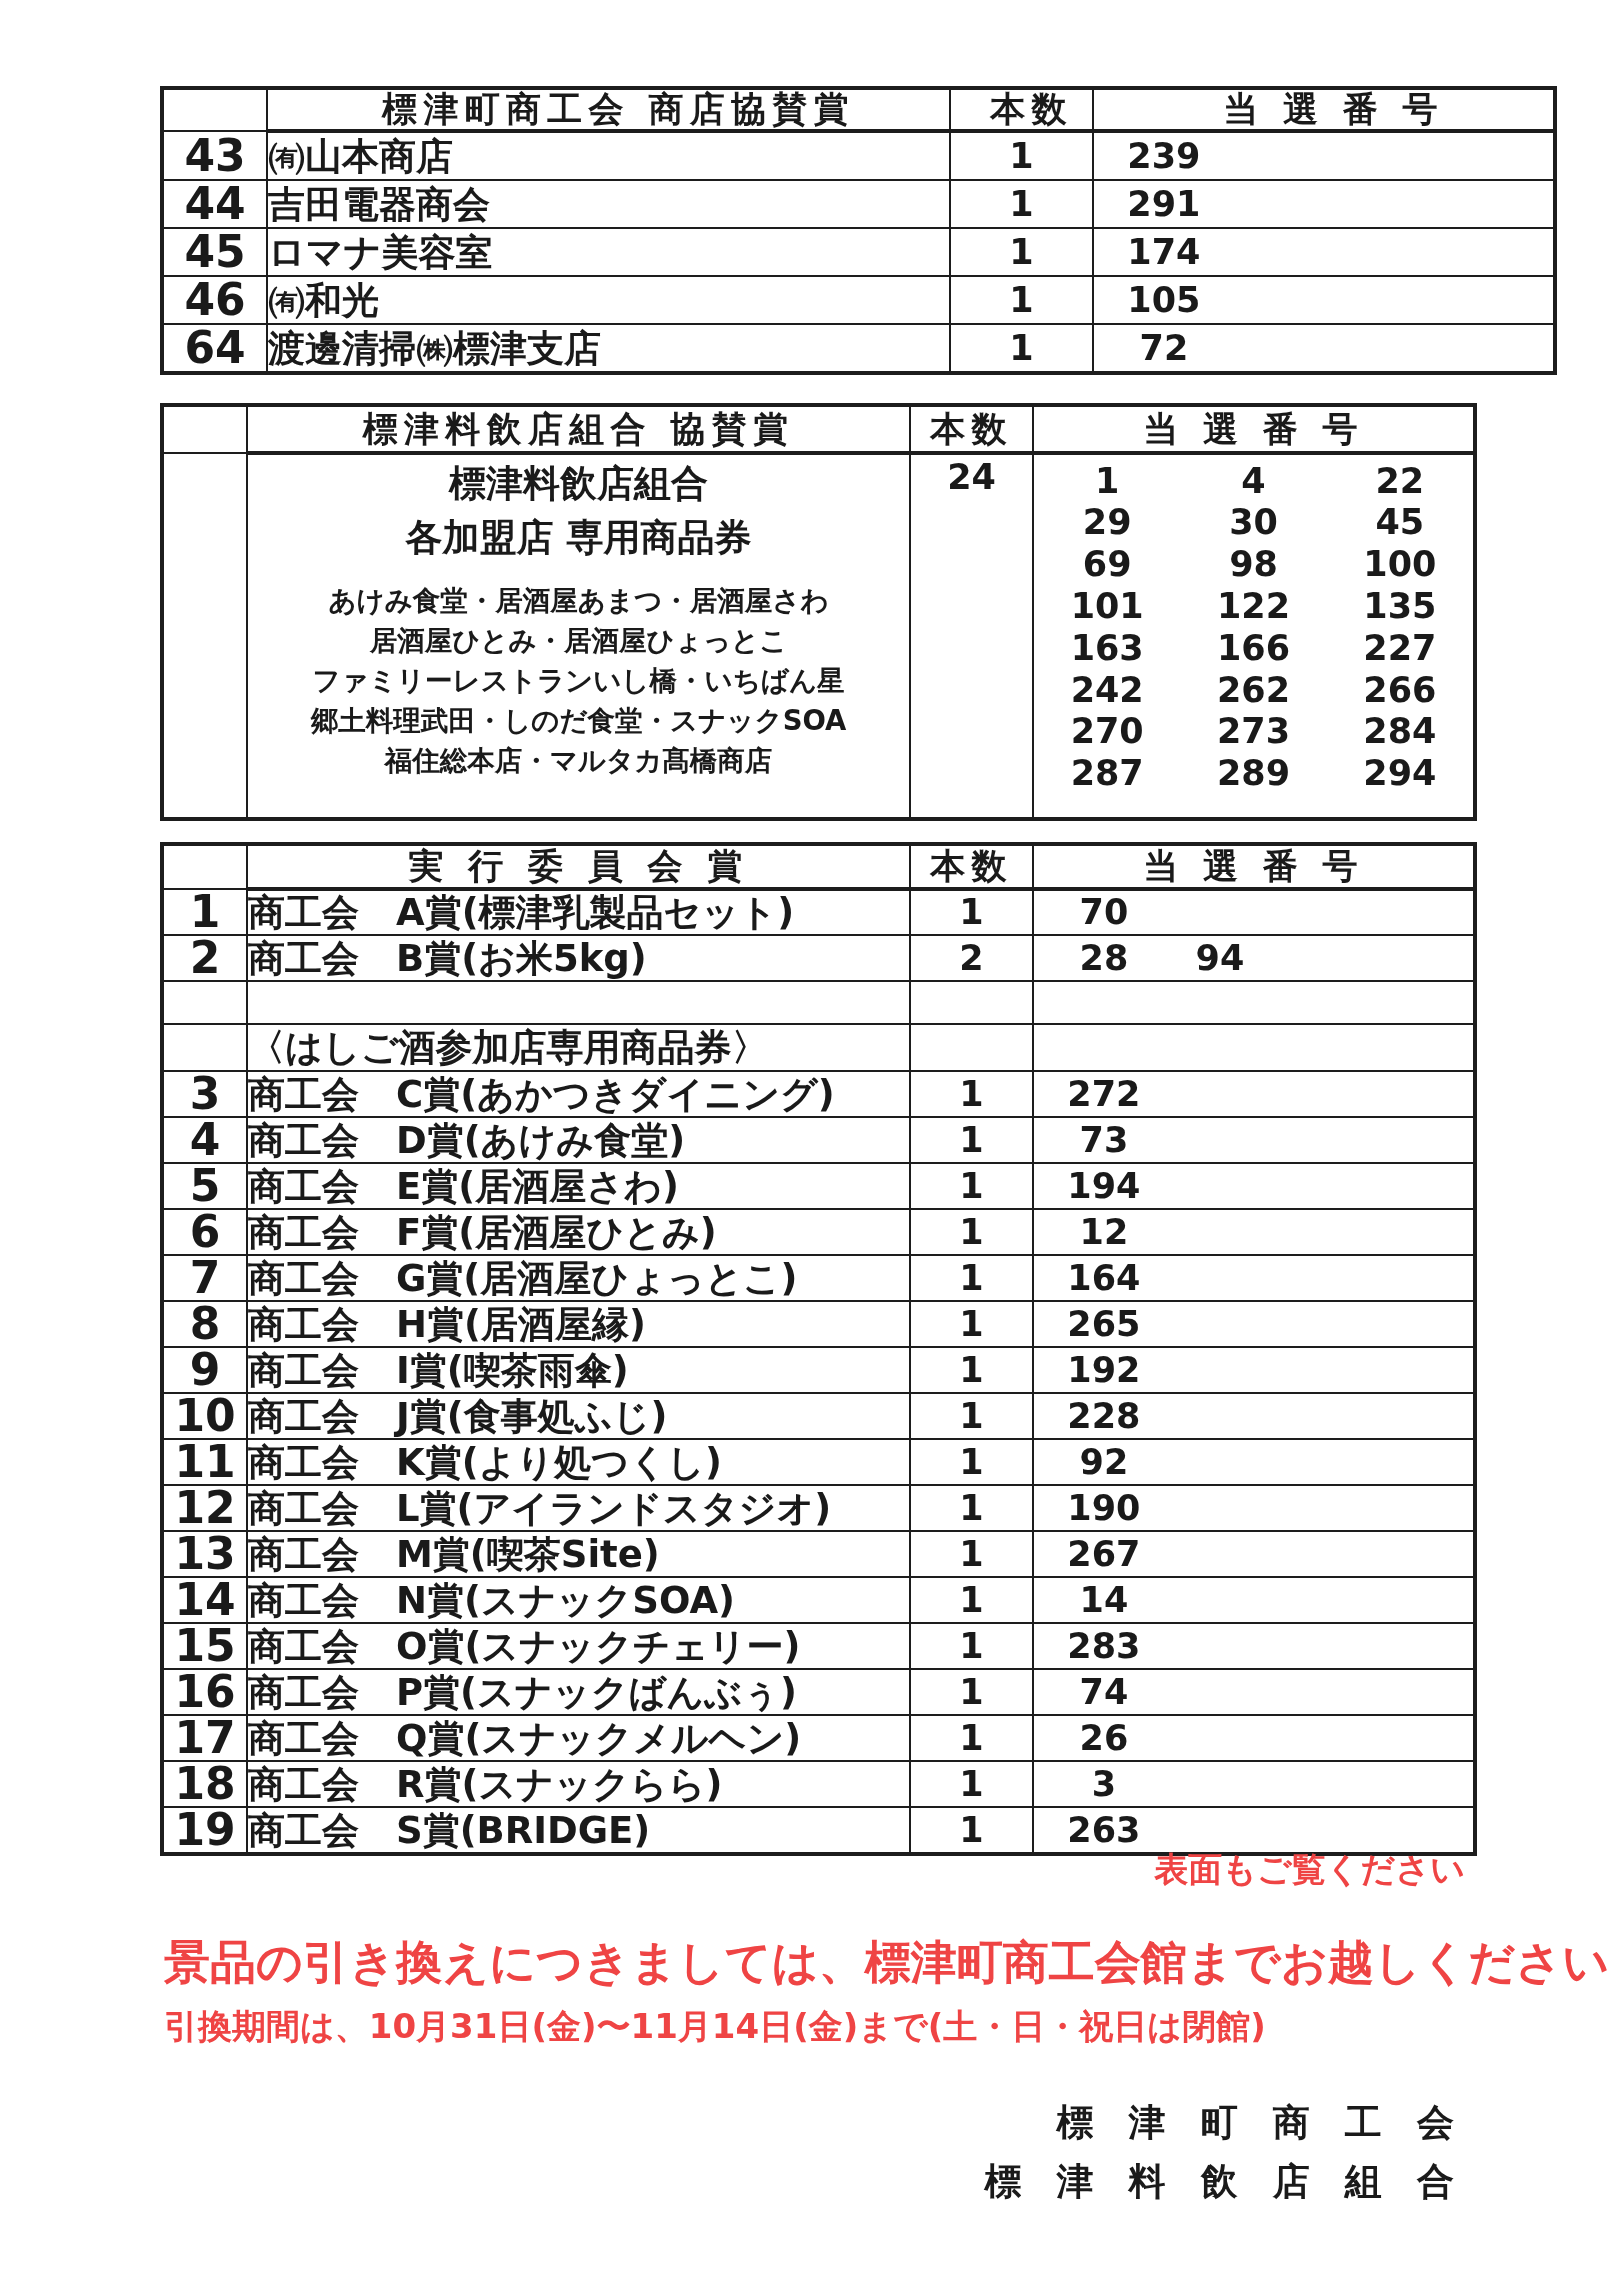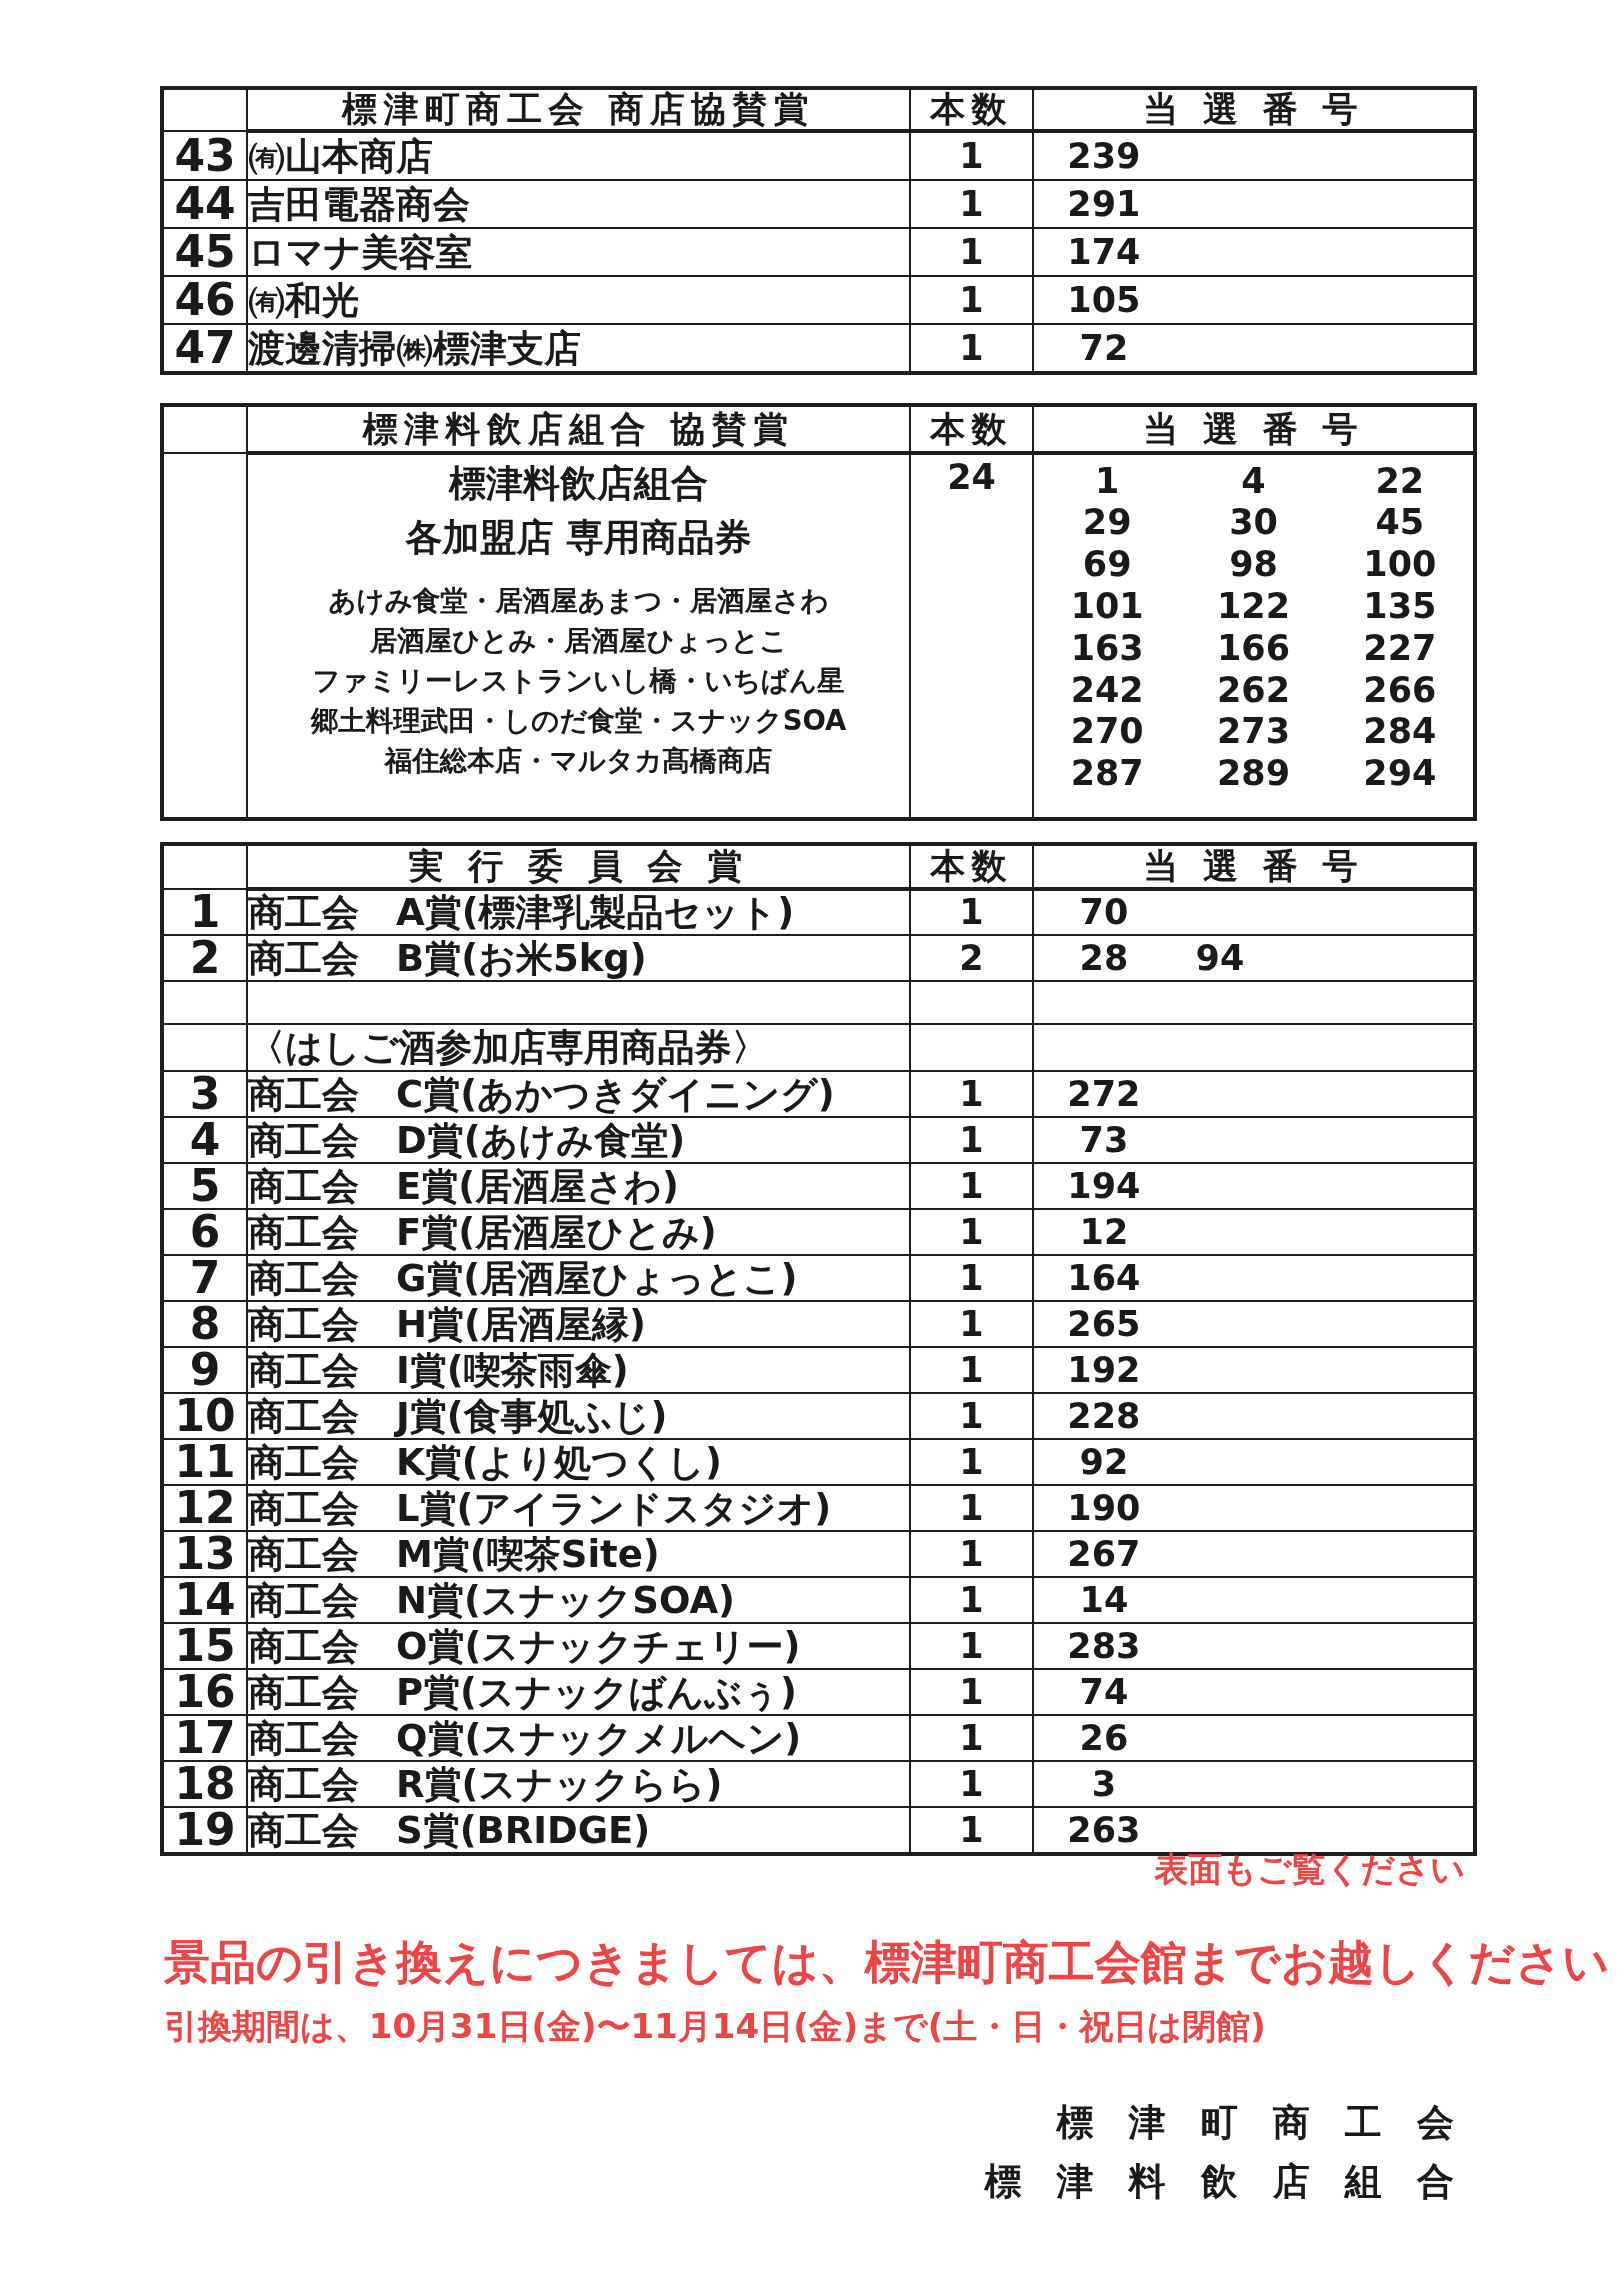--- a/index.html
+++ b/index.html
@@ -78,21 +78,21 @@
   }
   .numrow span {
     font-size: 35px;
     font-weight: 700;
     text-align: center;
     line-height: 1.0;
   }
 
   
   #table-shop   { left: 160px; top: 86px; width: 1305px; }
-  #table-shop .hdr td { height: 39px; }
+  #table-shop .hdr td { height: 39px; padding-left: 20px; }
   #table-shop tbody tr td { height: 46px; }
 
   
   #table-union  { left: 160px; top: 403px; width: 1305px; }
   #table-union .hdr td { height: 39px; }
   #table-union .body-cell { height: 357px; vertical-align: top; }
   .union-name {
     text-align: center;
     font-size: 37px;
     line-height: 1.30;
@@ -200,21 +200,21 @@
           <td class="c-count">1</td>
           <td class="c-nums">
             <div class="numrow">
               <span>105</span>
               <span></span>
               <span></span>
             </div>
           </td>
         </tr>
         <tr>
-          <td class="c-idx">47</td>
+          <td class="c-idx">64</td>
           <td class="c-name">渡邊清掃㈱標津支店</td>
           <td class="c-count">1</td>
           <td class="c-nums">
             <div class="numrow">
               <span>72</span>
               <span></span>
               <span></span>
             </div>
           </td>
         </tr>

